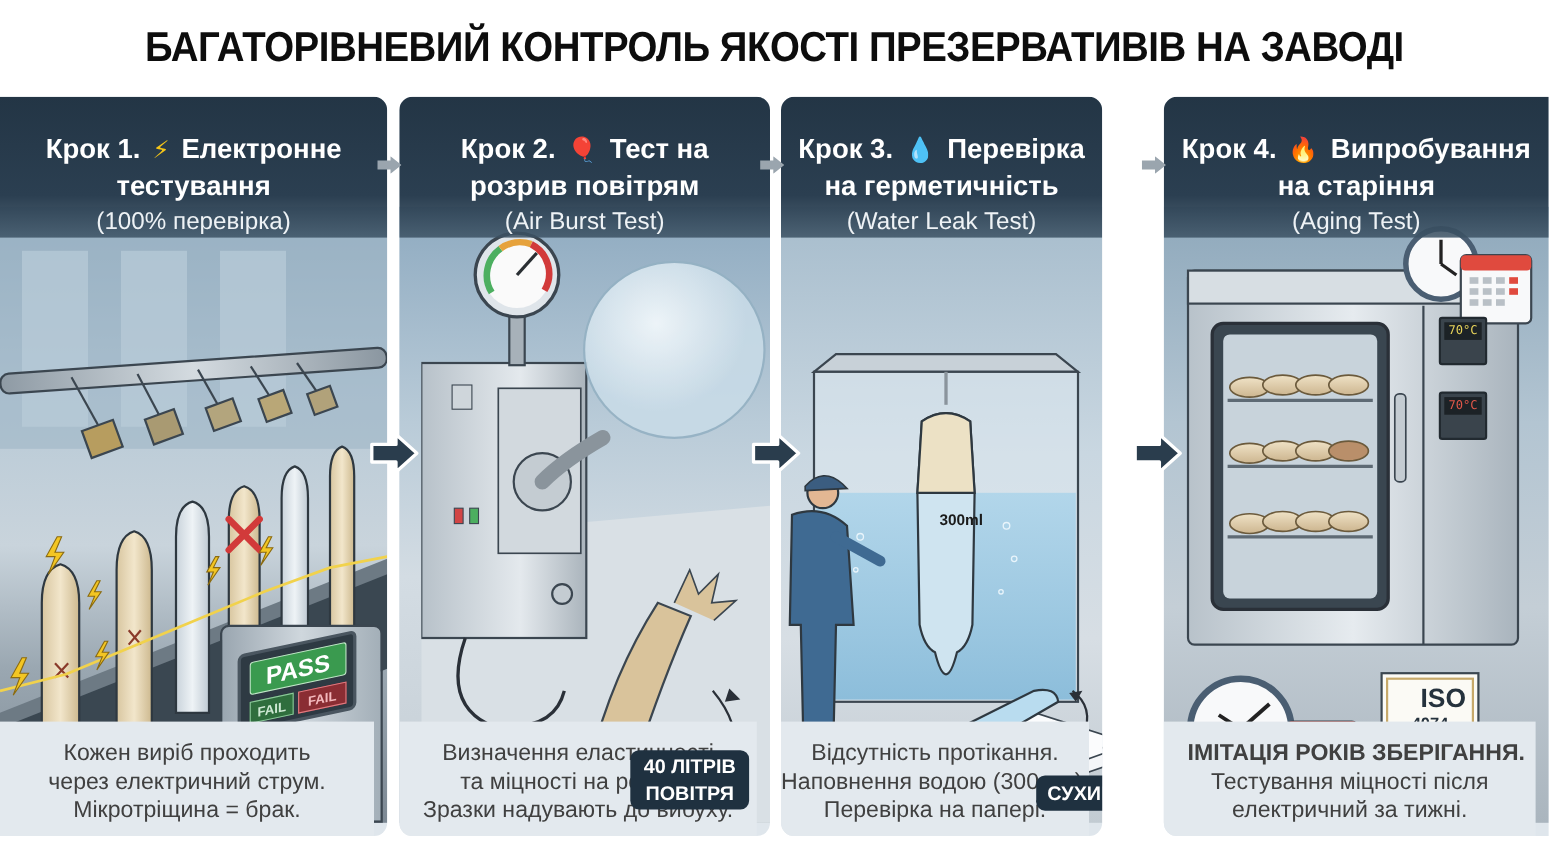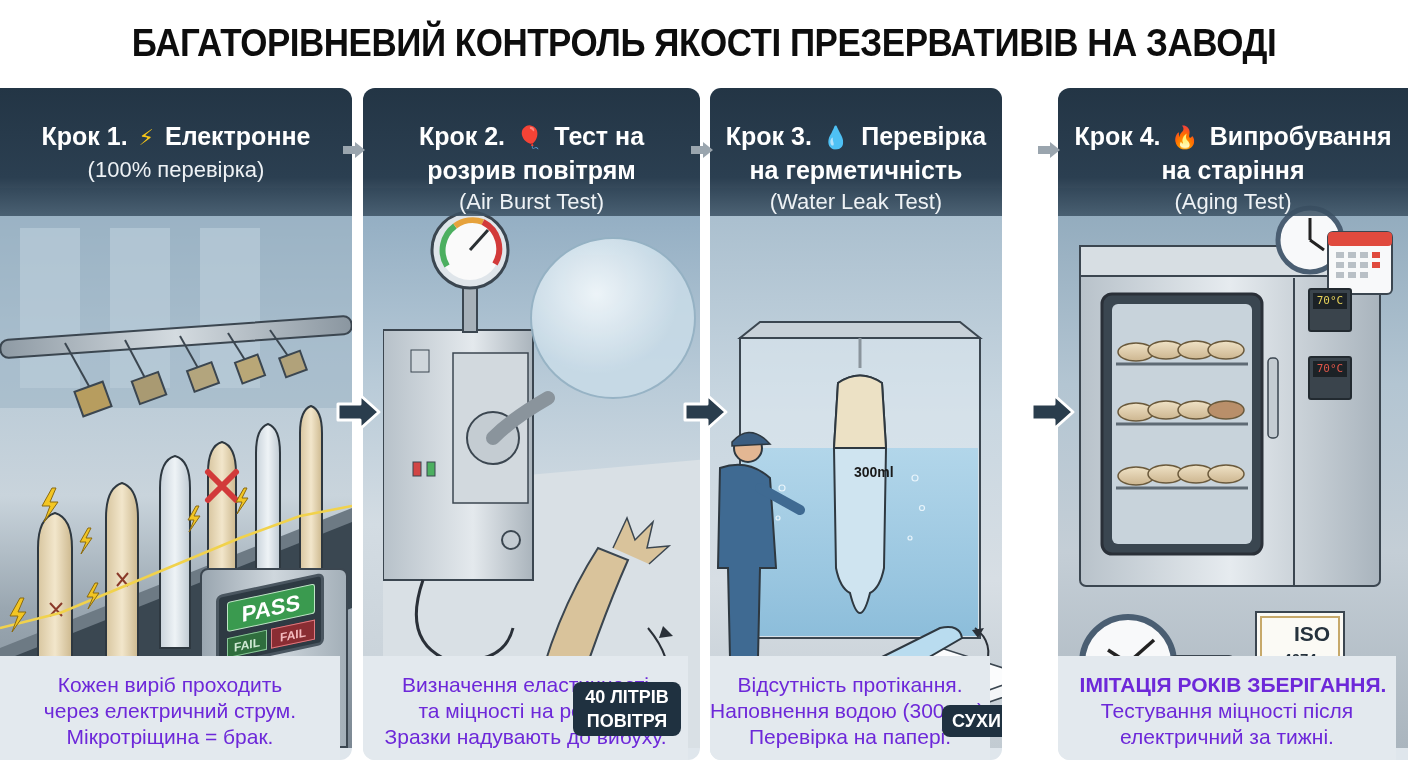--- a/index.html
+++ b/index.html
@@ -11,40 +11,40 @@
     font-family: "Liberation Sans", sans-serif; font-weight: 700; font-size: 38px;
     letter-spacing: -0.5px; color: #0d0d0d; transform: scaleX(0.92); transform-origin: center;
   }
 
   .panel {
     position: absolute; top: 88px; height: 672px; border-radius: 12px; overflow: hidden;
     background: #dfe6ec;
   }
   .p1 { left: 0; width: 352px; border-radius: 0 12px 12px 0; }
   .p2 { left: 363px; width: 337px; }
-  .p3 { left: 710px; width: 292px; border-radius: 11px; }
+  .p3 { left: 710px; width: 292px; }
   .p4 { left: 1058px; width: 350px; border-radius: 12px 0 0 12px; }
 
   .panel-head {
     position: absolute; left: 0; top: 0; right: 0; height: 128px;
     background: linear-gradient(#233545 0%, #2b3f51 70%, rgba(60,82,100,0.85) 100%);
     z-index: 3; text-align: center; color: #fff; padding-top: 32px;
   }
   .head-line1, .head-line2 { font-weight: 700; font-size: 25px; line-height: 32px; display: block; }
   .head-line3 { font-weight: 400; font-size: 22px; line-height: 32px; display: block; color: #eef2f5; }
   .step-icon { display: inline-block; font-size: 22px; margin: 0 4px; vertical-align: 0; }
 
   .scene {
     position: absolute; left: 0; right: 0; top: 100px; height: 560px;
     background: linear-gradient(180deg, #8fa9bd 0%, #b7c9d6 30%, #c9d4dc 55%, #9aa7b1 75%, #7c8893 100%);
   }
   .panel-foot {
     position: absolute; left: 0; right: 12px; bottom: 0; height: 104px;
     background: #e3e9ee; z-index: 3; text-align: center;
-    font-size: 21px; line-height: 26px; color: #6d28d9; padding-top: 16px;
+    font-size: 21px; line-height: 26px; color: #404040; padding-top: 16px;
   }
   .foot-line { display: block; }
   .foot-bold { font-weight: 700; margin-left: 12px; }
 
   
   .flow-arrow-top {
     position: absolute; top: 142px; width: 22px; height: 16px; z-index: 6;
   }
   .flow-arrow-mid {
     position: absolute; top: 392px; width: 46px; height: 40px; z-index: 6;
@@ -62,20 +62,21 @@
 
 <div class="main-title">БАГАТОРІВНЕВИЙ КОНТРОЛЬ ЯКОСТІ ПРЕЗЕРВАТИВІВ НА ЗАВОДІ</div>
 
 <div class="panel p1">
   <div class="panel-head">
     <span class="head-line1">
       <span>Крок 1.</span>
       <span class="step-icon" style="color:#f5c518">⚡</span>
       <span>Електронне</span>
     </span>
+    <span class="head-line2">тестування</span>
     <span class="head-line3">(100% перевірка)</span>
   </div>
 
   <div class="scene">
     <svg width="352" height="560" viewBox="0 0 352 560">
       <defs>
         <linearGradient id="cnd" x1="0" x2="1">
             <stop offset="0" stop-color="#d8c6a0"></stop>
             <stop offset="0.5" stop-color="#f2e6cb"></stop>
             <stop offset="1" stop-color="#cdb98f"></stop>
@@ -399,21 +400,21 @@
         <path d="M258 528 l-4 14 l6 -4 l4 4 l0 -12z M270 528 l4 14 l-6 -4 l-4 4 l0 -12z" fill="#d25a3a"></path>
       </g>
     </svg>
     
     <div class="abs" style="left:250px; top:100px; width:44px; height:44px; background:#3a444c; border:2px solid #222a30; border-radius:3px; z-index:2;">
       <div style="margin:3px; background:#1c2226; color:#e6d25a; font-family:'DejaVu Sans Mono',monospace; font-size:11px; text-align:center; line-height:16px;">70°C</div>
     </div>
     <div class="abs" style="left:250px; top:168px; width:44px; height:44px; background:#3a444c; border:2px solid #222a30; border-radius:3px; z-index:2;">
       <div style="margin:3px; background:#1c2226; color:#e0574a; font-family:'DejaVu Sans Mono',monospace; font-size:11px; text-align:center; line-height:16px;">70°C</div>
     </div>
-    <div class="abs" style="left:198px; top:434px; width:92px; text-align:center; font-weight:700; font-size:21px; color:#25323d; z-index:2;padding-left:20px;">ISO</div>
+    <div class="abs" style="left:198px; top:434px; width:92px; text-align:center; font-weight:700; font-size:24px; color:#25323d; z-index:2;padding-left:20px;">ISO</div>
     <div class="abs" style="left:198px; top:462px; width:88px; text-align:center; font-weight:700; font-size:15px; color:#25323d; z-index:2;">4074</div>
   </div>
 
   <div class="panel-foot">
     <span class="foot-line foot-bold">ІМІТАЦІЯ РОКІВ ЗБЕРІГАННЯ.</span>
     <span class="foot-line">Тестування міцності після</span>
     <span class="foot-line">електричний за тижні.</span>
   </div>
 </div>
 

